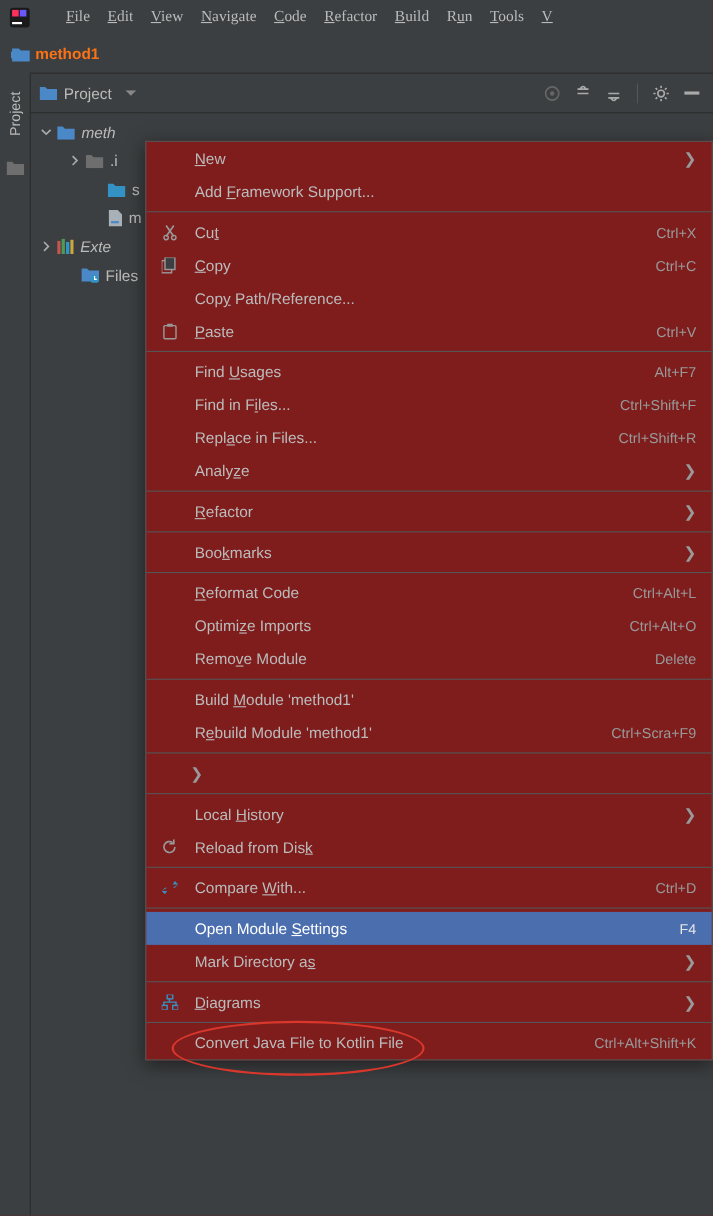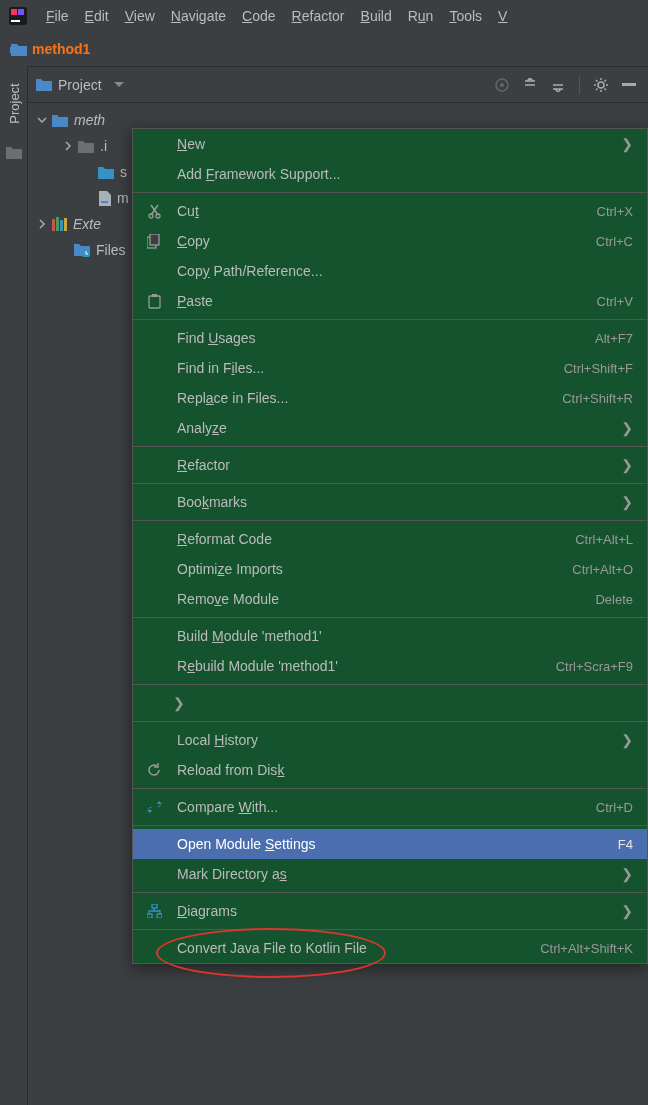--- a/index.html
+++ b/index.html
@@ -11,21 +11,22 @@
     font-size: 14px;
     color: #bbbbbb;
     overflow: hidden;
     position: relative;
   }
   .menubar {
     display: flex;
     align-items: center;
     height: 32px;
     padding: 0 6px;
-    gap: 4px;
+    gap: 18px;
+    font-family: Liberation Serif, serif;
   }
   .app-logo {
     width: 20px; height: 20px;
     margin: 0 6px 0 2px;
     display: flex; align-items: center; justify-content: center;
   }
   .menu-item {
     padding: 4px 8px;
     color: #bbbbbb;
     cursor: default;
@@ -109,21 +110,21 @@
     width: 12px; height: 12px;
     display: inline-flex; align-items: center; justify-content: center;
   }
   .tree-label { margin-left: 2px; }
   
   .context-menu {
     position: absolute;
     left: 132px;
     top: 128px;
     width: 516px;
-    background: #14532d;
+    background: #7f1d1d;
     border: 1px solid #555;
     box-shadow: 0 4px 16px rgba(0,0,0,0.5);
     z-index: 100;
   }
   .cm-row {
     display: flex;
     align-items: center;
     height: 30px;
     padding: 0 14px 0 10px;
     color: #bbbbbb;

